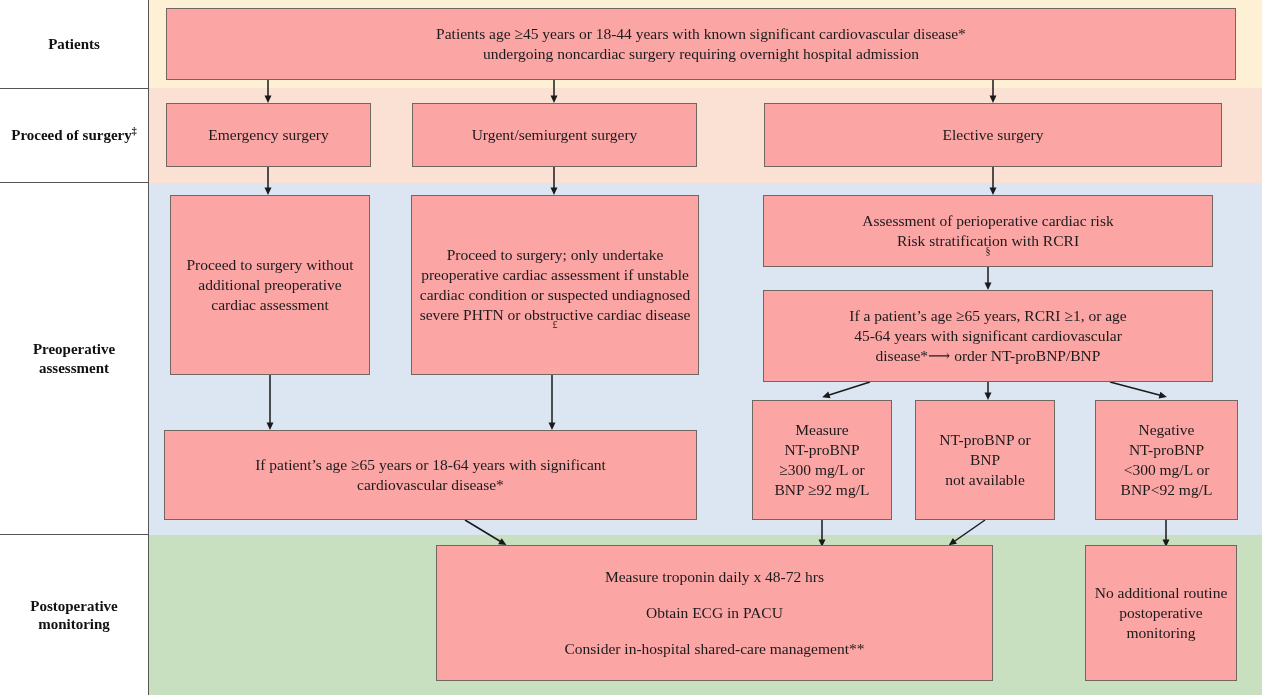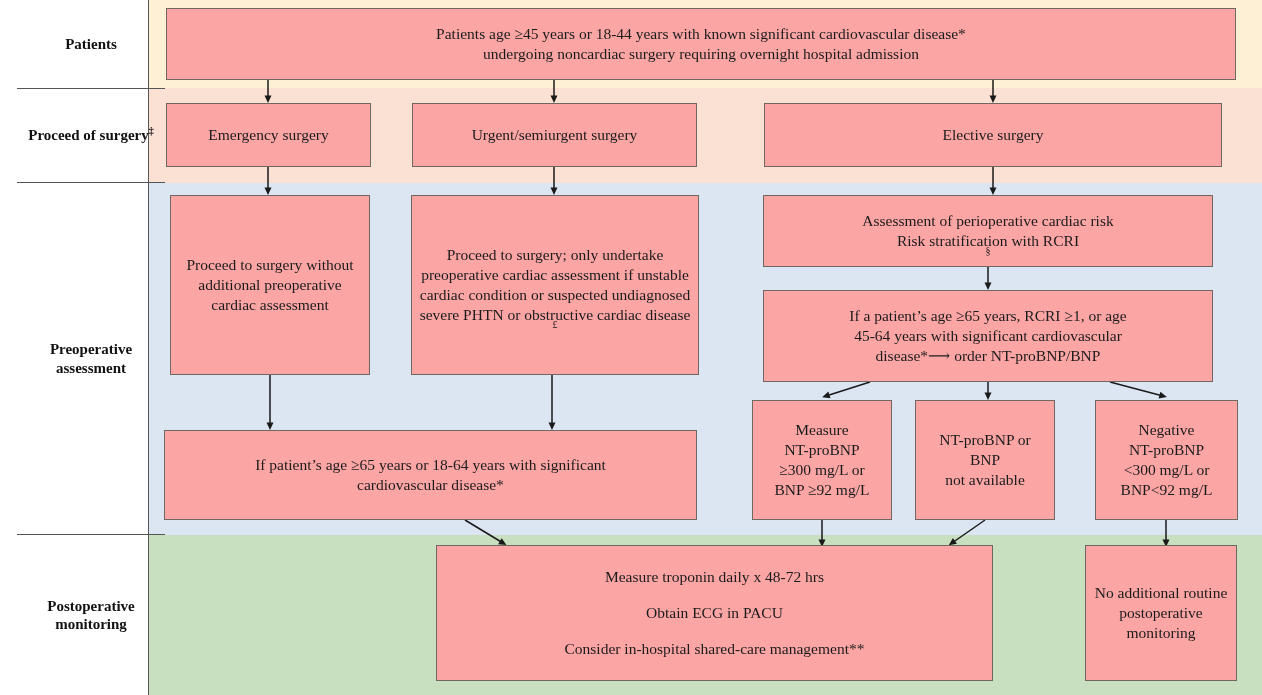--- a/index.html
+++ b/index.html
@@ -20,21 +20,21 @@
   .band-preop{top:183px;height:352px;background:#dbe6f2;}
   .band-postop{top:535px;height:160px;background:#c8e0c0;}
 
   
   .labelcol{position:absolute;left:0;top:0;width:149px;height:695px;z-index:3;
             background:#ffffff;border-right:1px solid #555;box-sizing:border-box;}
   .labelcell{position:absolute;left:0;width:148px;
              display:flex;align-items:center;justify-content:center;
              text-align:center;font-weight:bold;color:#111;
              font-size:15px;line-height:1.22;
-             border-bottom:1px solid #555;box-sizing:border-box;margin-left:17px;}
+             border-bottom:1px solid #555;box-sizing:border-box;}
   .lc-patients{top:0;height:89px;}
   .lc-timing{top:89px;height:94px;}
   .lc-preop{top:183px;height:352px;}
   .lc-postop{top:535px;height:160px;border-bottom:none;}
   .sup{font-size:10px;vertical-align:super;line-height:0;}
 
   
   .box{position:absolute;z-index:2;background:#fca5a5;
        border:1px solid #6f6760;
        display:flex;align-items:center;justify-content:center;

